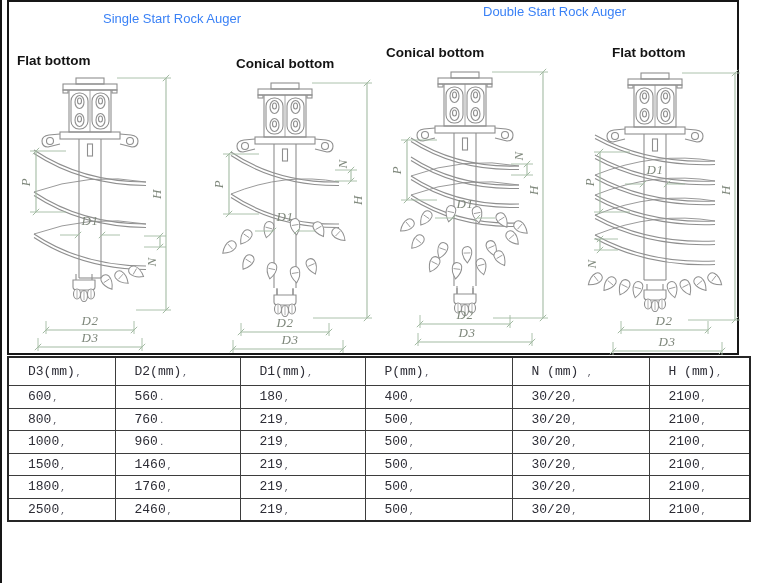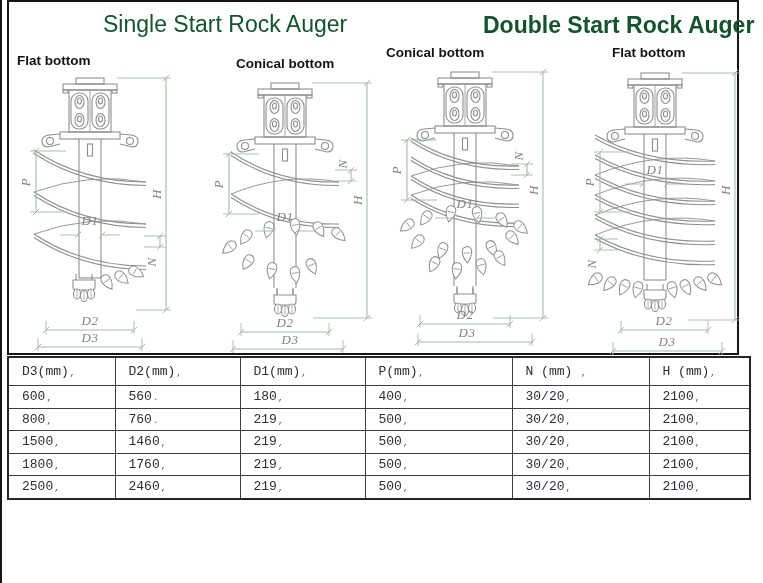--- a/index.html
+++ b/index.html
@@ -2,23 +2,23 @@
 <html><head>
 <meta charset="utf-8">
 <style>
   html,body{margin:0;padding:0;}
   body{
     width:763px;height:583px;position:relative;background:#fff;
     font-family:"Liberation Sans",sans-serif;overflow:hidden;
   }
   .edge-line{position:absolute;left:0;top:0;width:2px;height:583px;background:#161616;}
   .frame{position:absolute;left:7px;top:0;width:728px;height:351px;border:2px solid #161616;background:#fff;}
-  .title{position:absolute;font-size:23px;color:#14532d;text-align:left;white-space:nowrap;}
+  .title{position:absolute;font-size:13px;color:#3b82f6;text-align:left;white-space:nowrap;}
   #title-left{left:103px;top:11px;width:190px;}
-  #title-right{left:483px;top:12px;width:190px;font-weight:bold;}
+  #title-right{left:483px;top:4px;width:190px;}
   .caption{position:absolute;font-size:13.5px;font-weight:600;color:#131313;white-space:nowrap;}
   #cap-1{left:17px;top:53px;}
   #cap-2{left:236px;top:56px;}
   #cap-3{left:386px;top:45px;}
   #cap-4{left:612px;top:45px;}
   svg.auger{position:absolute;overflow:visible;}
   #aug1{left:8px;top:38px;}
   #aug2{left:193px;top:38px;}
   #aug3{left:375px;top:38px;}
   #aug4{left:558px;top:38px;}
@@ -27,21 +27,21 @@
     fill:#7e877b;letter-spacing:.5px;text-anchor:middle;
   }
   #spec-table{
     position:absolute;left:7px;top:356px;width:742px;
     border-collapse:collapse;table-layout:fixed;background:#fff;
     border:2px solid #262626;
   }
   #spec-table td{
     border:1px solid #3d3d3d;
     font-family:"Liberation Mono","DejaVu Sans Mono",monospace;
-    font-size:13px;color:#2d2d36;padding:0 0 0 13px;
+    font-size:13px;color:#2d2d36;padding:0 0 0 19px;
     vertical-align:middle;overflow:hidden;white-space:nowrap;
   }
   #spec-table thead td{height:27px;}
   #spec-table tbody td{height:21.5px;margin-top:6px;}
   .mk{font-size:9px;color:#51515c;margin-left:1px;}
 </style>
 </head>
 <body>
 
 <div class="edge-line"></div>
@@ -555,20 +555,28 @@
       </tr>
       <tr>
         <td>800<span class="mk">,</span></td>
         <td>760<span class="mk">.</span></td>
         <td>219<span class="mk">,</span></td>
         <td>500<span class="mk">,</span></td>
         <td>30/20<span class="mk">,</span></td>
         <td>2100<span class="mk">,</span></td>
       </tr>
       <tr>
+        <td>1000<span class="mk">,</span></td>
+        <td>960<span class="mk">.</span></td>
+        <td>219<span class="mk">,</span></td>
+        <td>500<span class="mk">,</span></td>
+        <td>30/20<span class="mk">,</span></td>
+        <td>2100<span class="mk">,</span></td>
+      </tr>
+      <tr>
         <td>1500<span class="mk">,</span></td>
         <td>1460<span class="mk">,</span></td>
         <td>219<span class="mk">,</span></td>
         <td>500<span class="mk">,</span></td>
         <td>30/20<span class="mk">,</span></td>
         <td>2100<span class="mk">,</span></td>
       </tr>
       <tr>
         <td>1800<span class="mk">,</span></td>
         <td>1760<span class="mk">,</span></td>

